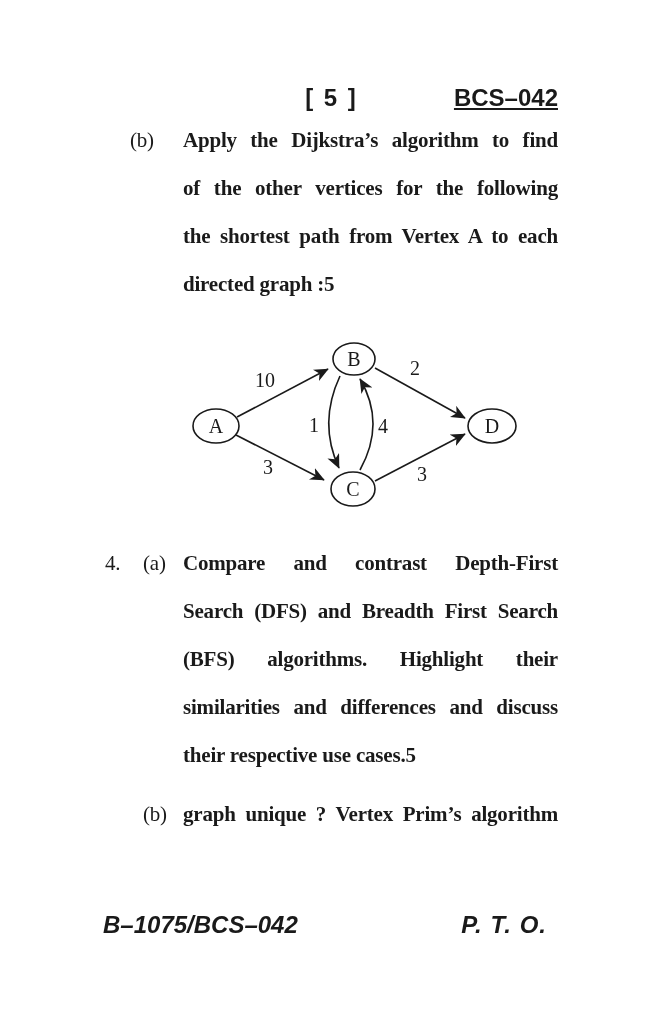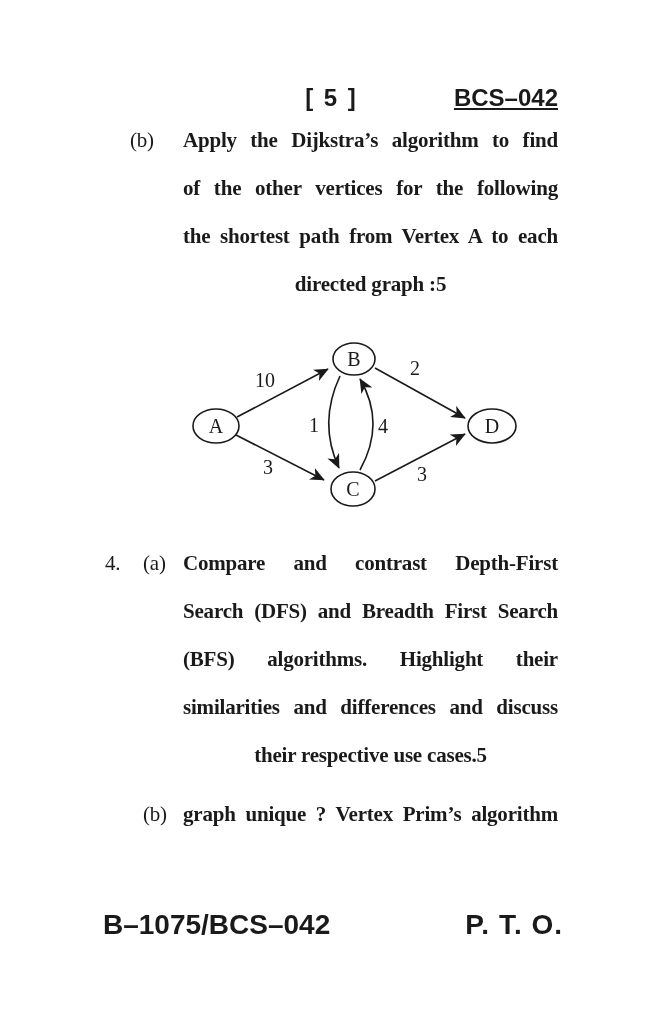--- a/index.html
+++ b/index.html
@@ -11,33 +11,33 @@
     overflow: hidden;
     color: #1a1a1a;
   }
   .serif { font-family: "Liberation Serif", "DejaVu Serif", serif; }
   .sans  { font-family: "Liberation Sans", "DejaVu Sans", sans-serif; font-weight: 700; }
 
   
   .header { position:absolute; top:84px; left:0; width:663px; height:28px; line-height:28px; font-size:24px; }
   .header .pageno { position:absolute; left:0; width:663px; text-align:center; letter-spacing:2px; }
   .header .code   { position:absolute; right:105px;text-decoration:underline; }
-  .footer { position:absolute; top:911px; left:0; width:663px; height:28px; line-height:28px; font-size:28px; }
+  .footer { position:absolute; top:911px; left:0; width:663px; height:28px; line-height:28px; font-size:24px;font-style:italic; }
   .footer .fleft  { position:absolute; left:103px; }
-  .footer .fright { position:absolute; right:100px; letter-spacing:1px;margin-left:27px; }
+  .footer .fright { position:absolute; right:116px; letter-spacing:1px;margin-left:27px; }
 
   
   .qblock { position:absolute; left:105px; width:453px; font-size:21px; letter-spacing:-0.2px; }
   .qnum    { position:absolute; left:0;  top:0; line-height:48px; }
   .qletter { position:absolute; left:25px; top:0; line-height:48px; }
   .qblock.numbered .qletter { left:38px; }
   .qtext  { margin-left:78px; width:375px; }
   .tline  { line-height:48px; height:48px; white-space:nowrap;font-weight:bold; }
   .just   { text-align:justify; text-align-last:justify; white-space:normal; }
-  .lastline { display:flex; justify-content:center; }
+  .lastline { display:flex; justify-content:flex-start; }
   .marks  { text-align:right; }
 
   
   .figure { position:absolute; left:148px; top:328px; }
   .figure svg { display:block; }
   .gtext { font-family:"Liberation Serif","DejaVu Serif",serif; font-size:20px; fill:#1a1a1a; }
 </style>
 </head>
 <body>
 

